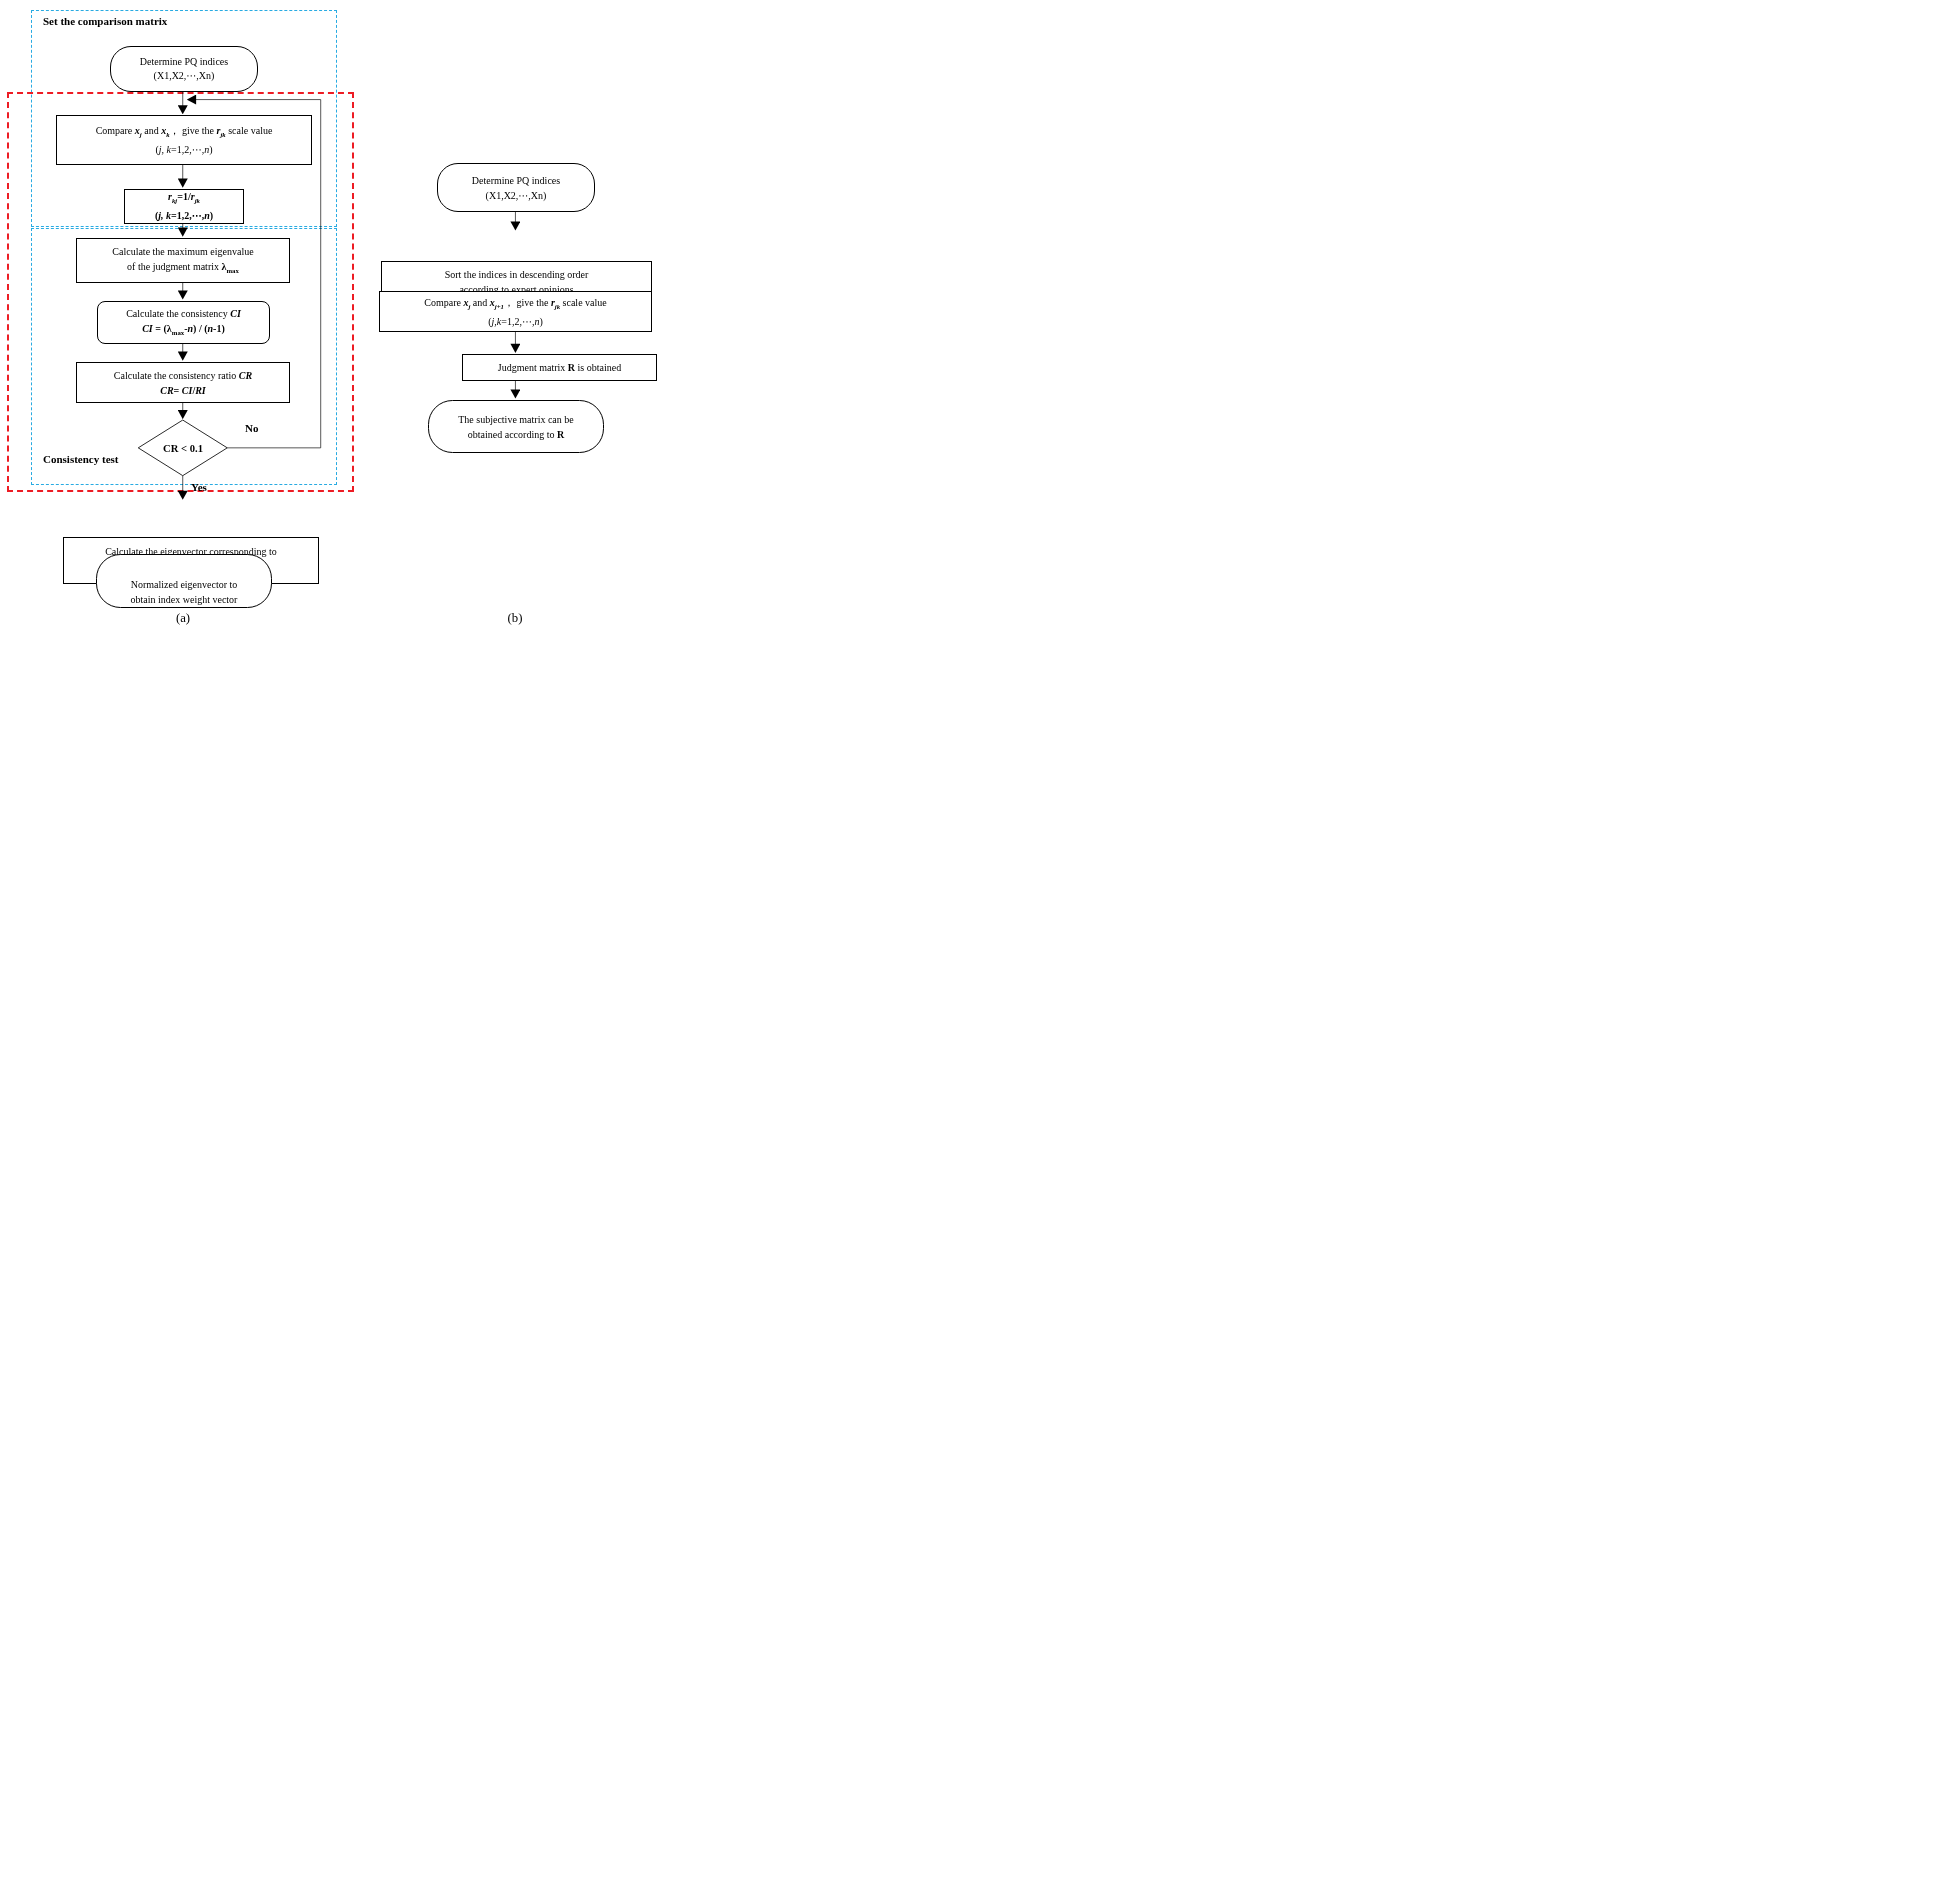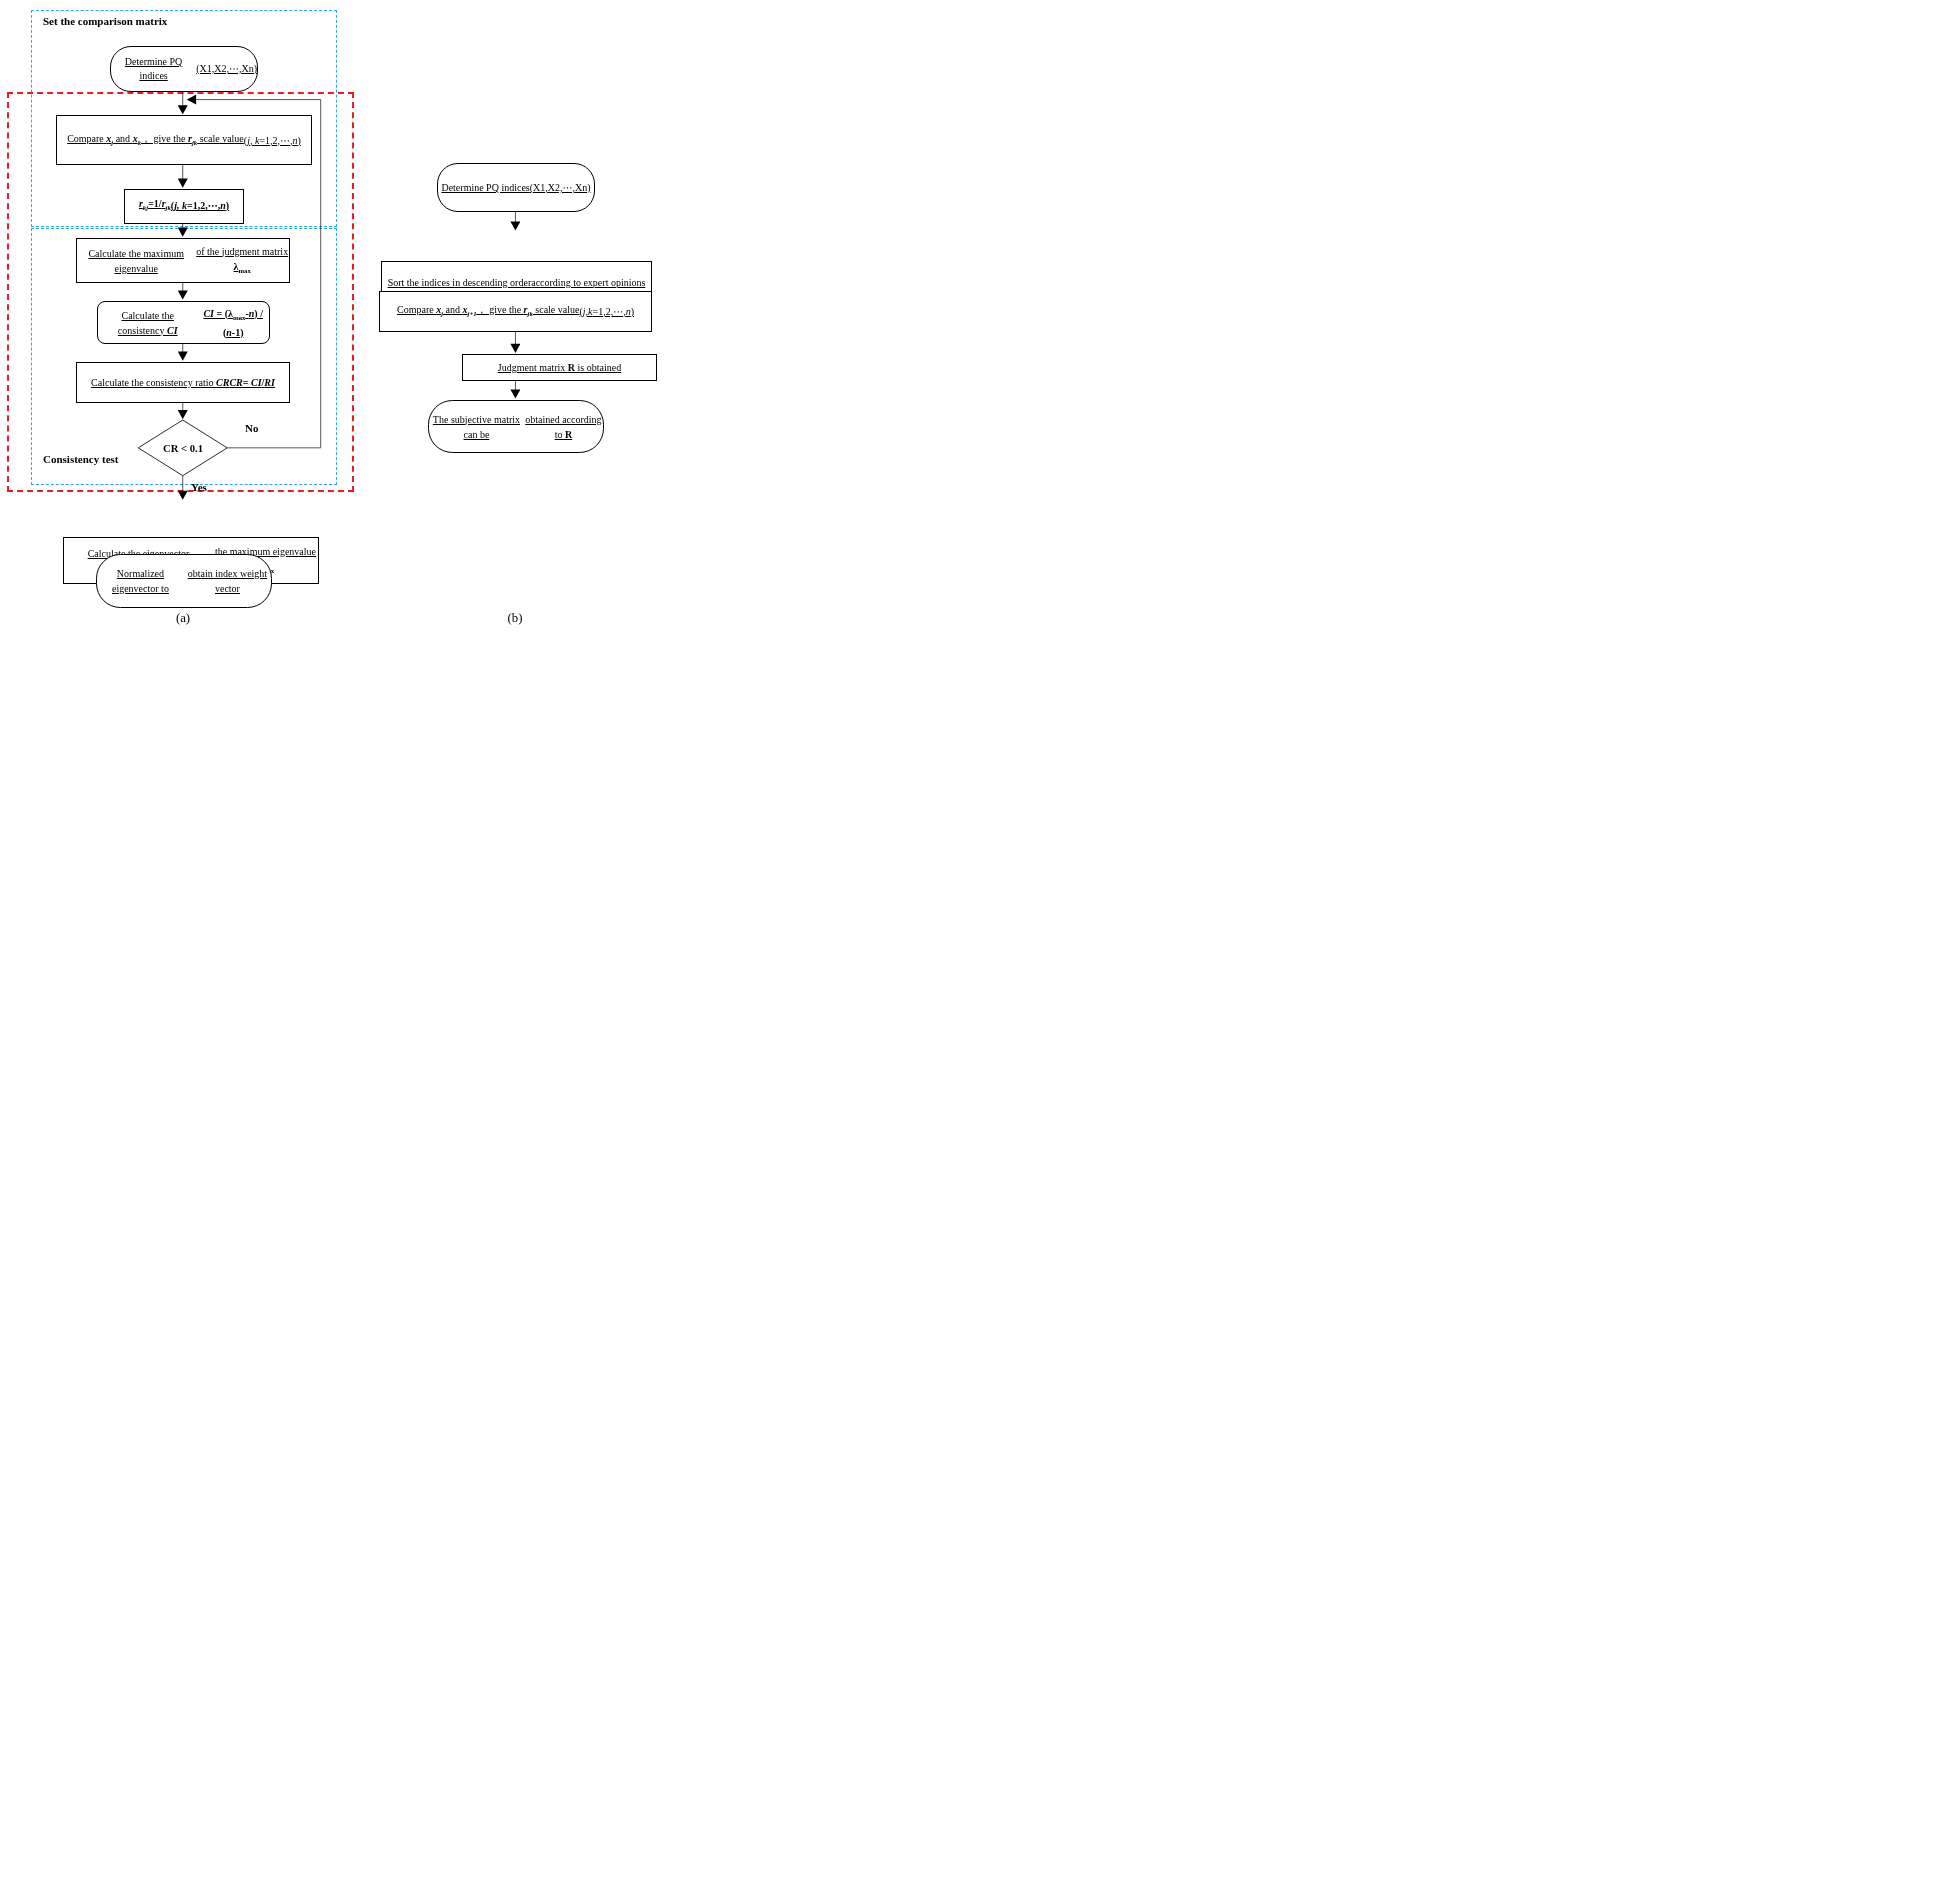--- a/index.html
+++ b/index.html
@@ -2,22 +2,22 @@
 <html style="font-size:9px"><head>
 <meta charset="utf-8">
 <style>
   html,body{margin:0;padding:0;background:#fff;}
   body{font-family:"Liberation Serif","DejaVu Serif",serif;color:#000;}
   #canvas{position:relative;width:652px;height:632px;background:#fff;overflow:hidden;padding-left:20px;}
   .dashedbox{position:absolute;background:transparent;}
   .blue-dash{border:1.9px dashed #29ABE2;}
   .red-dash{border:2.2px dashed #ED1C24;}
   .node{position:absolute;border:0.8px solid #000;background:#fff;display:flex;
-        flex-direction:row;align-items:center;justify-content:center;text-align:center;
-        font-size:10px;line-height:15px;z-index:3;text-decoration:underline;}
+        flex-direction:column;align-items:center;justify-content:center;text-align:center;
+        font-size:10px;line-height:15px;z-index:3;}
   .terminator{border-radius:22px;}
   .r44{border-radius:24.5px;}
   .r38{border-radius:21px;}
   .lbl{position:absolute;font-weight:bold;font-size:11px;z-index:4;white-space:nowrap;}
   .caption{position:absolute;font-size:12.8px;z-index:4;transform:translateX(-50%);}
   #connectors{position:absolute;left:0;top:0;z-index:2;pointer-events:none;}
   .dtext{position:absolute;z-index:4;font-weight:bold;font-size:10.6px;transform:translate(-50%,-50%);white-space:nowrap;}
   sub{font-size:0.68em;}
 </style>
 </head>
@@ -88,21 +88,21 @@
     <div><b><i>CR</i>= <i>CI</i>/<i>RI</i></b></div>
   </div>
 
   <div class="dtext" style="left:183px;top:448px;">CR &lt; 0.1</div>
 
   <div class="node" style="left:63px;top:501px;width:254px;height:45px;margin-top:36px;">
     <div>Calculate the eigenvector corresponding to</div>
     <div>the maximum eigenvalue <b>λ<sub>max</sub></b></div>
   </div>
 
-  <div class="node terminator r44" style="left:96px;top:554px;width:174px;height:52px;">
+  <div class="node terminator r44" style="left:96px;top:554px;width:174px;height:52px;justify-content:flex-end;">
     <div>Normalized eigenvector to</div>
     <div>obtain index weight vector</div>
   </div>
 
   <div class="caption" style="left:183px;top:611px;">(a)</div>
 
   <div class="node terminator r38" style="left:437px;top:163px;width:156px;height:47px;line-height:15px;">
     <div>Determine PQ indices</div>
     <div>(X1,X2,⋯,Xn)</div>
   </div>

